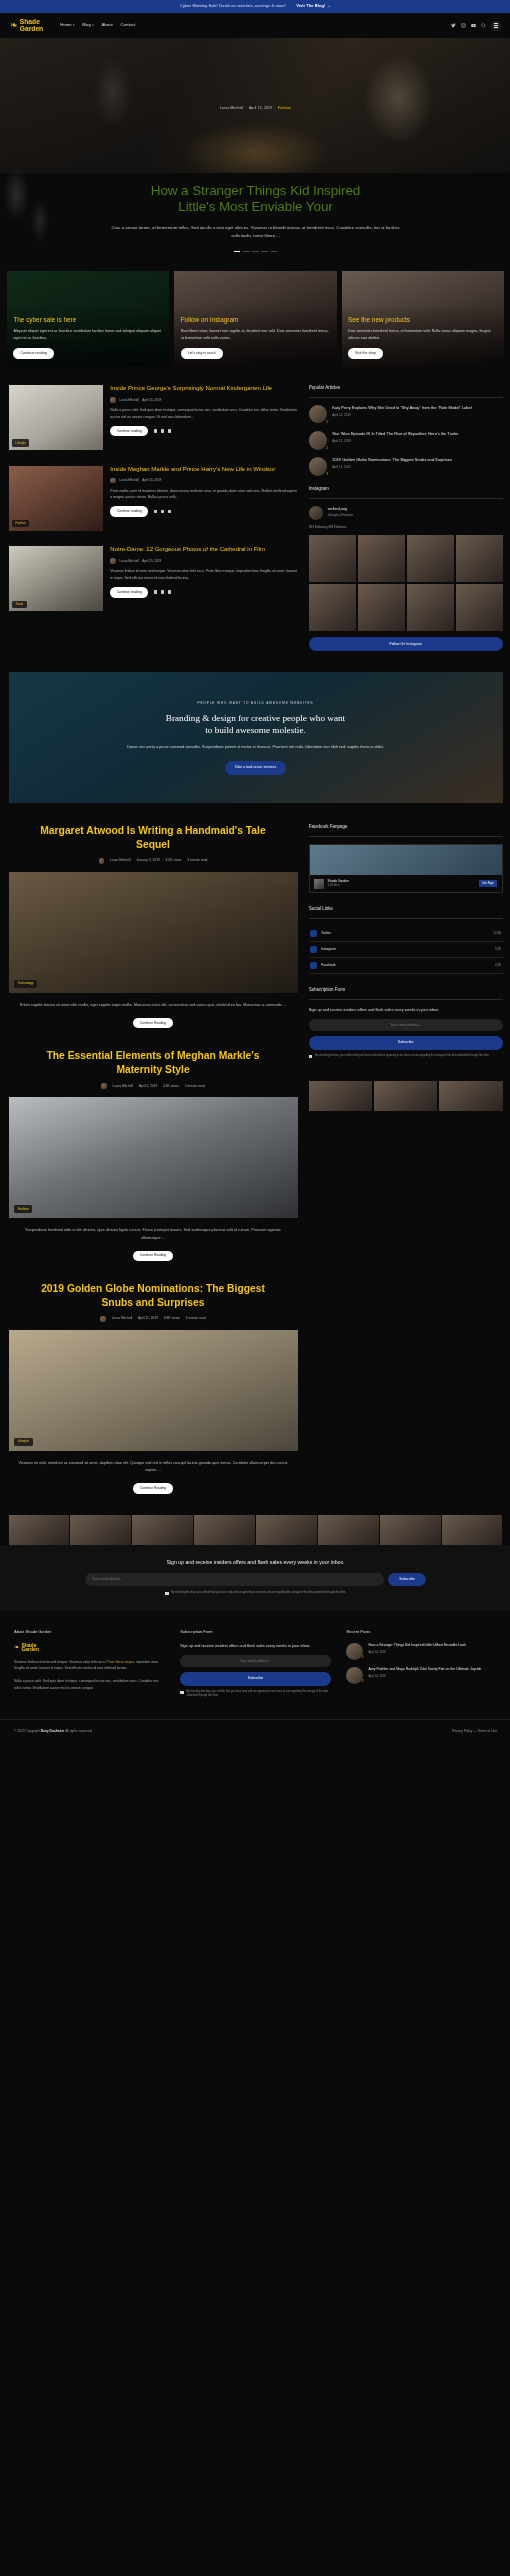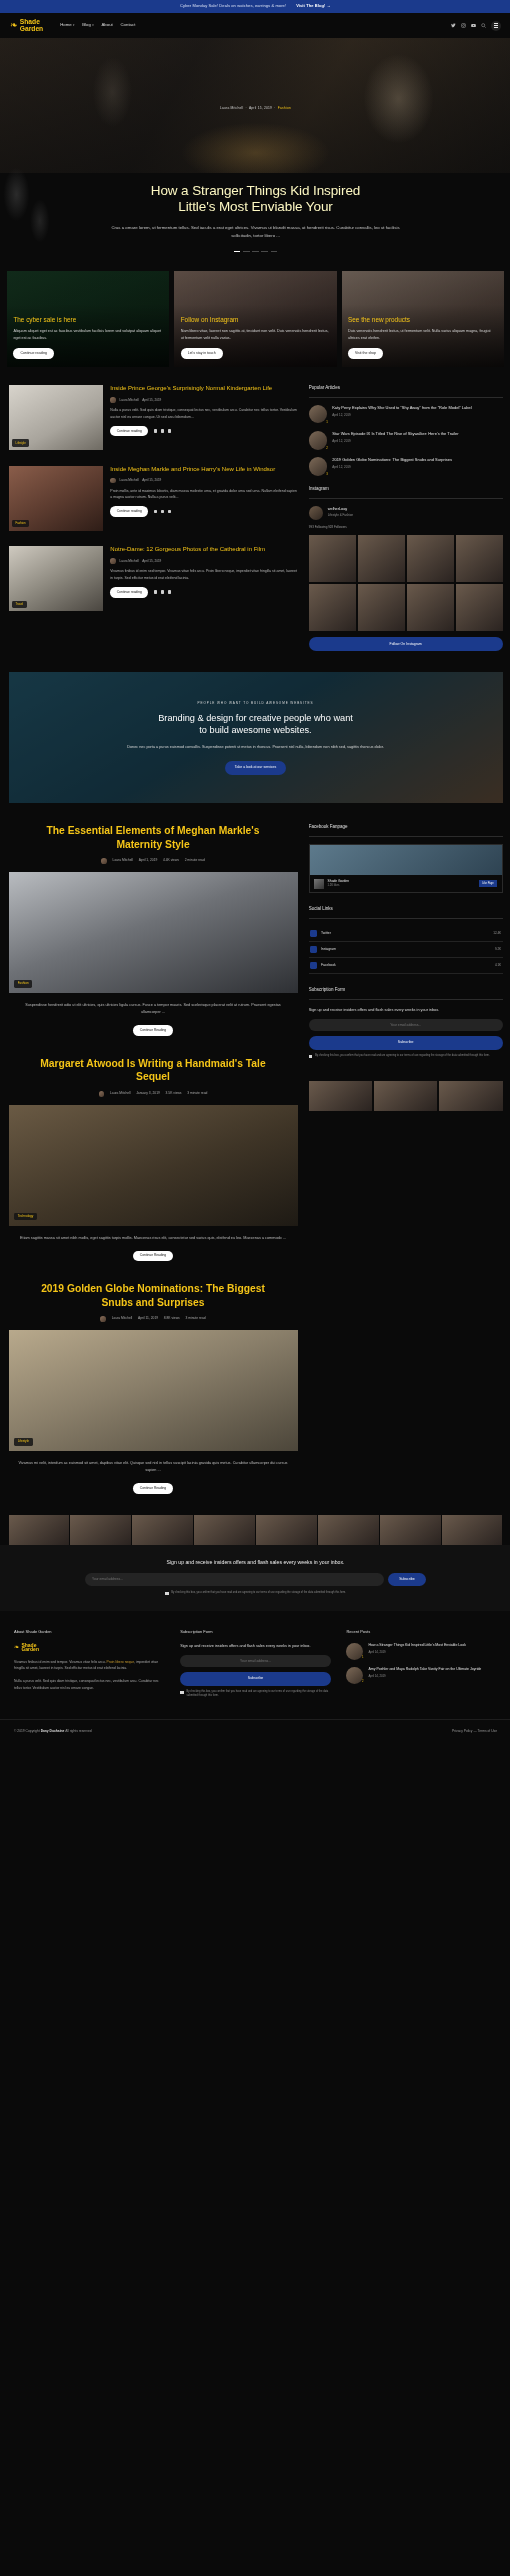--- a/index.html
+++ b/index.html
@@ -70,21 +70,21 @@
       radial-gradient(ellipse 106px 43px at 50% 85%, rgba(196,150,70,.28), transparent 70%),
       radial-gradient(ellipse 28px 50px at 22% 40%, rgba(120,110,95,.25), transparent 70%);
   }
   .hero-meta {
     position: absolute; top: 68px; left: 0; right: 0; text-align: center;
     font-size: 3.3px; color: #cfcfcf; letter-spacing: 0.2px; z-index: 3;
   }
   .hero-meta .tag { color: #f5c518; }
   .hero-body { padding: 10px 43px 18.4px; text-align: center; position: relative; }
   .hero-title {
-    font-size: 13.5px; line-height: 1.18; color: #fef9c3; font-weight: normal;
+    font-size: 13.5px; line-height: 1.18; color: #4d7c0f; font-weight: normal;
     letter-spacing: -0.1px;
   }
   .hero-desc {
     margin-top: 8.5px; font-size: 4.3px; color: #c9c9c9; line-height: 2.0;
     max-width: 298px; margin-left: auto; margin-right: auto;
   }
   .dots { margin-top: 10px; display: flex; justify-content: center; gap: 2.8px; }
   .dots i { display:block; width: 6.4px; height: 1.4px; background: #4a4a4a; }
   .dots i.on { background: #fff; }
   .hero-deco {
@@ -187,21 +187,21 @@
     margin: 0 8.5px 21px; height: 131px; position: relative; overflow: hidden;
     display: flex; flex-direction: column; align-items: center; justify-content: center;
     text-align: center; padding: 0 43px;
     background: linear-gradient(150deg,#2b6f86,#1f5366 45%,#7a5a3a 100%);
   }
   .cta-band::before {
     content:""; position:absolute; inset:0; background: rgba(6,10,14,.55);
   }
   .cta-band > * { position: relative; z-index: 2; }
   .cta-kicker { font-size: 3.1px; color: #d9d9d9; letter-spacing: 0.9px; margin-bottom: 6.4px; }
-  .cta-title { font-size: 9.2px; color: #fff; line-height: 1.35; font-weight: normal; }
+  .cta-title { font-size: 9.2px; color: #fff; line-height: 1.35; font-weight: normal; font-family: Liberation Serif, serif; }
   .cta-text { margin-top: 7px; font-size: 3.8px; color: #d5d5d5; line-height: 1.9; max-width: 284px; }
   .cta-btn {
     margin-top: 10px; background: #1b3a8c; color: #fff;
     font-size: 3.5px; padding: 4.3px 10px; border-radius: 14px;
   }
 
   
   .feat-wrap { display: flex; gap: 11.3px; padding: 0 8.5px 0; }
   .feat-main { flex: 0 0 289px; }
   .feat { margin-bottom: 21px; }
@@ -523,60 +523,60 @@
       <div></div>
     </div>
     <a class="btn-blue">Follow On Instagram</a>
   </aside>
 </div>
 
 <div class="cta-band">
   <div class="cta-kicker">PEOPLE WHO WANT TO BUILD AWESOME WEBSITES</div>
   <div class="cta-title">
     <span>Branding &amp; design for creative people who want</span><br>
-    <span>to build awesome websites.</span>
+    <span>to build awesome molestie.</span>
   </div>
   <div class="cta-text">Donec nec porta a purus euismod convallis. Suspendisse potenti ut metus in rhoncus. Praesent nisl nulla, bibendum non nibh sed, sagittis rhoncus dolor.</div>
   <a class="cta-btn">Take a look at our services</a>
 </div>
 
 <div class="feat-wrap">
   <div class="feat-main">
+
+    <article class="feat">
+      <h2 class="feat-title">Margaret Atwood Is Writing a Handmaid's Tale Sequel</h2>
+      <div class="feat-meta">
+        <span class="avatar"></span>
+        <span>Laura Mitchell</span>
+        <span>January 3, 2019</span>
+        <span>3.5K views</span>
+        <span>3 minute read</span>
+      </div>
+      <div class="feat-img f1">
+        <span class="thumb-tag">Technology</span>
+      </div>
+      <p class="feat-excerpt">Etiam sagittis massa sit amet nibh mollis, eget sagittis turpis mollis. Maecenas risus elit, consectetur sed varius quis, eleifend eu leo. Maecenas a commodo ...</p>
+      <div class="feat-cta">
+        <a class="btn-read">Continue Reading</a>
+      </div>
+    </article>
 
     <article class="feat">
       <h2 class="feat-title">The Essential Elements of Meghan Markle's Maternity Style</h2>
       <div class="feat-meta">
         <span class="avatar"></span>
         <span>Laura Mitchell</span>
         <span>April 1, 2019</span>
         <span>4.4K views</span>
         <span>2 minute read</span>
       </div>
       <div class="feat-img f2">
         <span class="thumb-tag">Fashion</span>
       </div>
       <p class="feat-excerpt">Suspendisse hendrerit odio ut elit ultricies, quis ultricies ligula cursus. Fusce a tempor mauris. Sed scelerisque placerat velit at rutrum. Praesent egestas ullamcorper ...</p>
-      <div class="feat-cta">
-        <a class="btn-read">Continue Reading</a>
-      </div>
-    </article>
-
-    <article class="feat">
-      <h2 class="feat-title">Margaret Atwood Is Writing a Handmaid's Tale Sequel</h2>
-      <div class="feat-meta">
-        <span class="avatar"></span>
-        <span>Laura Mitchell</span>
-        <span>January 3, 2019</span>
-        <span>3.5K views</span>
-        <span>3 minute read</span>
-      </div>
-      <div class="feat-img f1">
-        <span class="thumb-tag">Technology</span>
-      </div>
-      <p class="feat-excerpt">Etiam sagittis massa sit amet nibh mollis, eget sagittis turpis mollis. Maecenas risus elit, consectetur sed varius quis, eleifend eu leo. Maecenas a commodo ...</p>
       <div class="feat-cta">
         <a class="btn-read">Continue Reading</a>
       </div>
     </article>
 
     <article class="feat">
       <h2 class="feat-title">2019 Golden Globe Nominations: The Biggest Snubs and Surprises</h2>
       <div class="feat-meta">
         <span class="avatar"></span>
         <span>Laura Mitchell</span>

